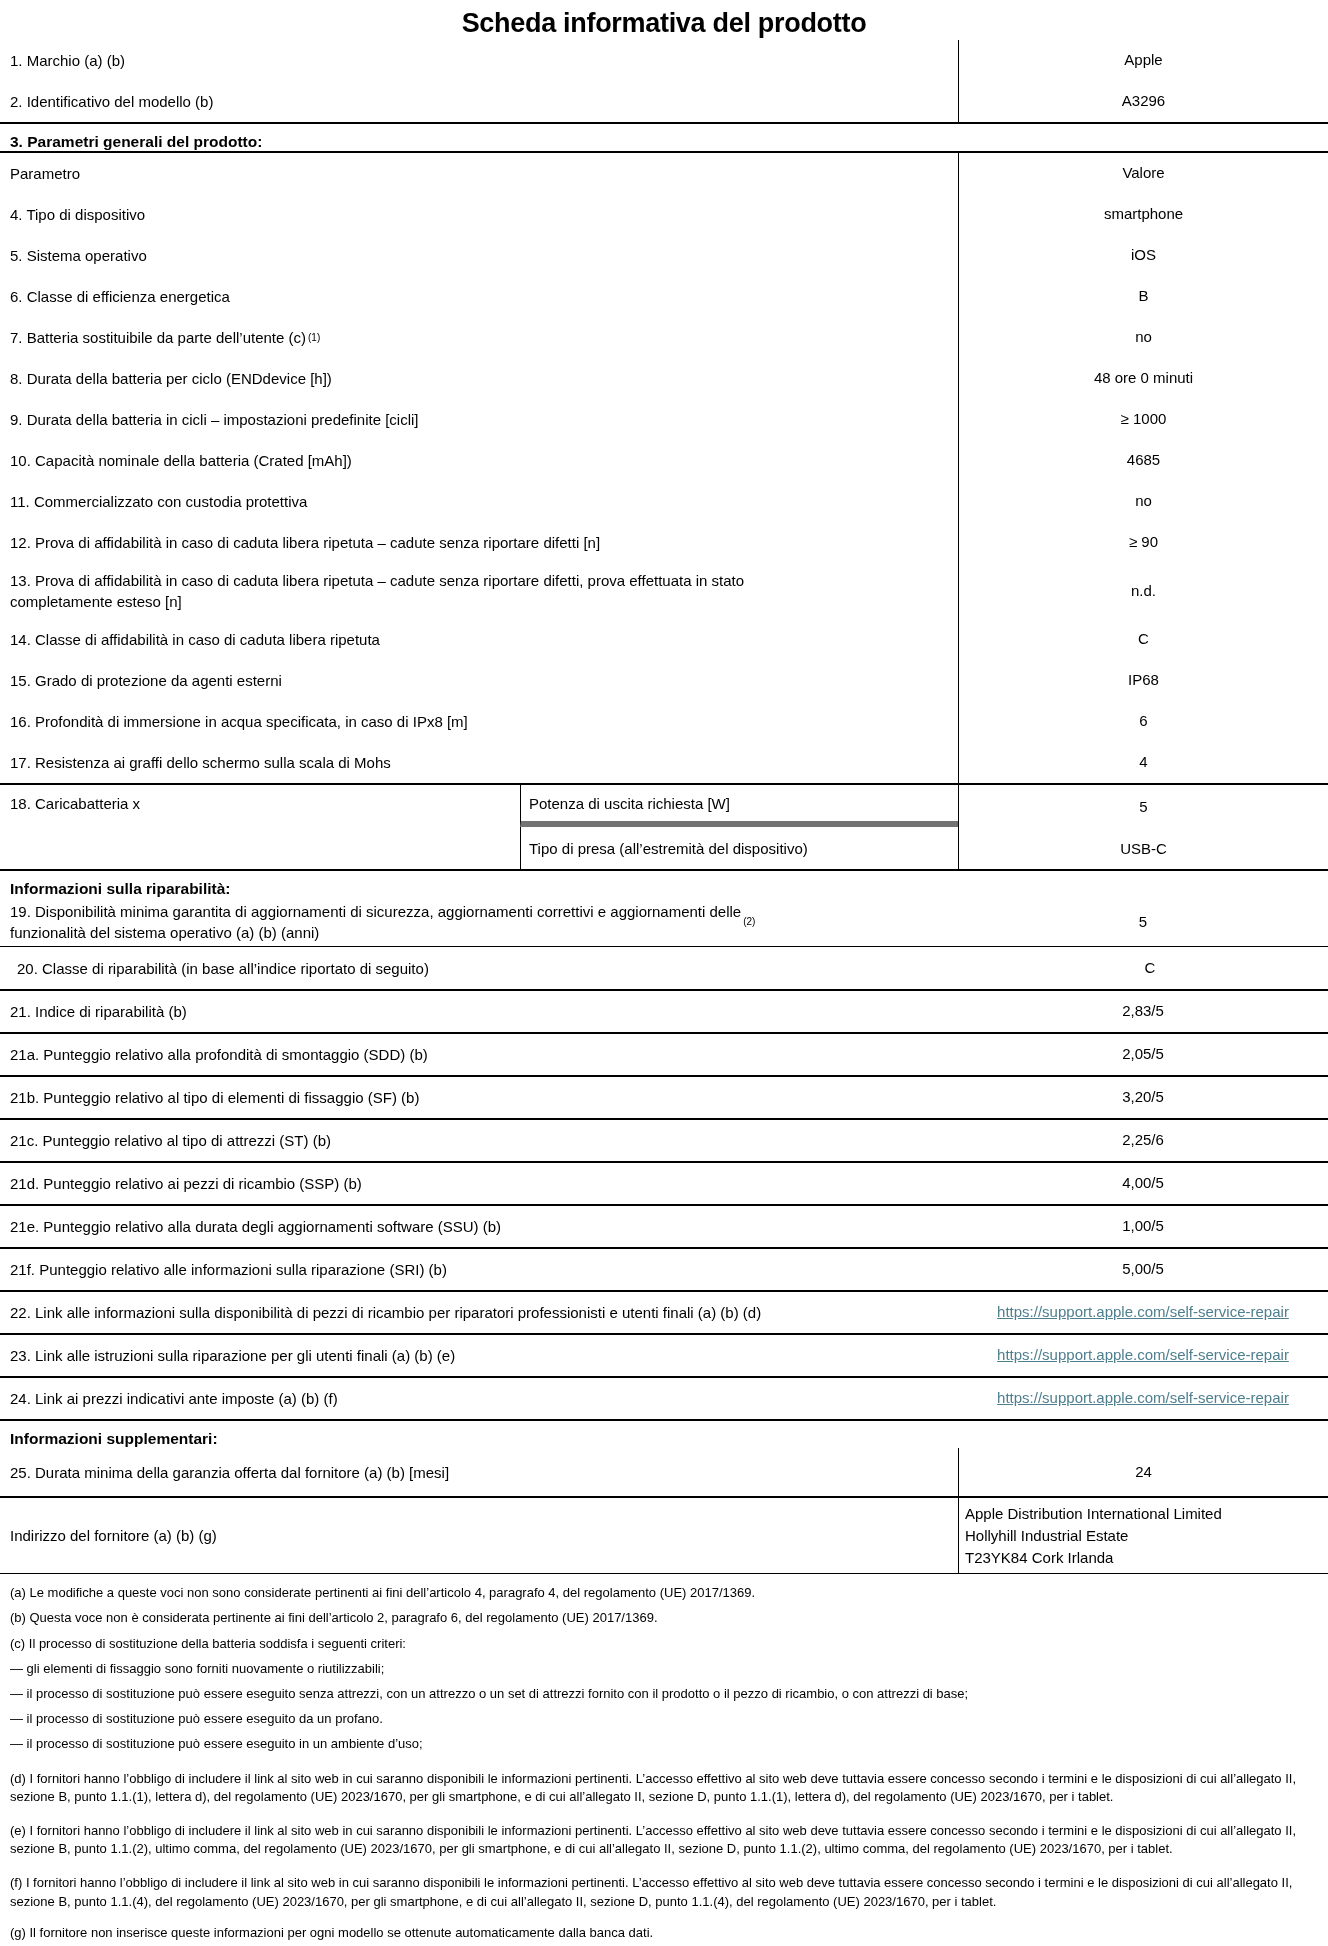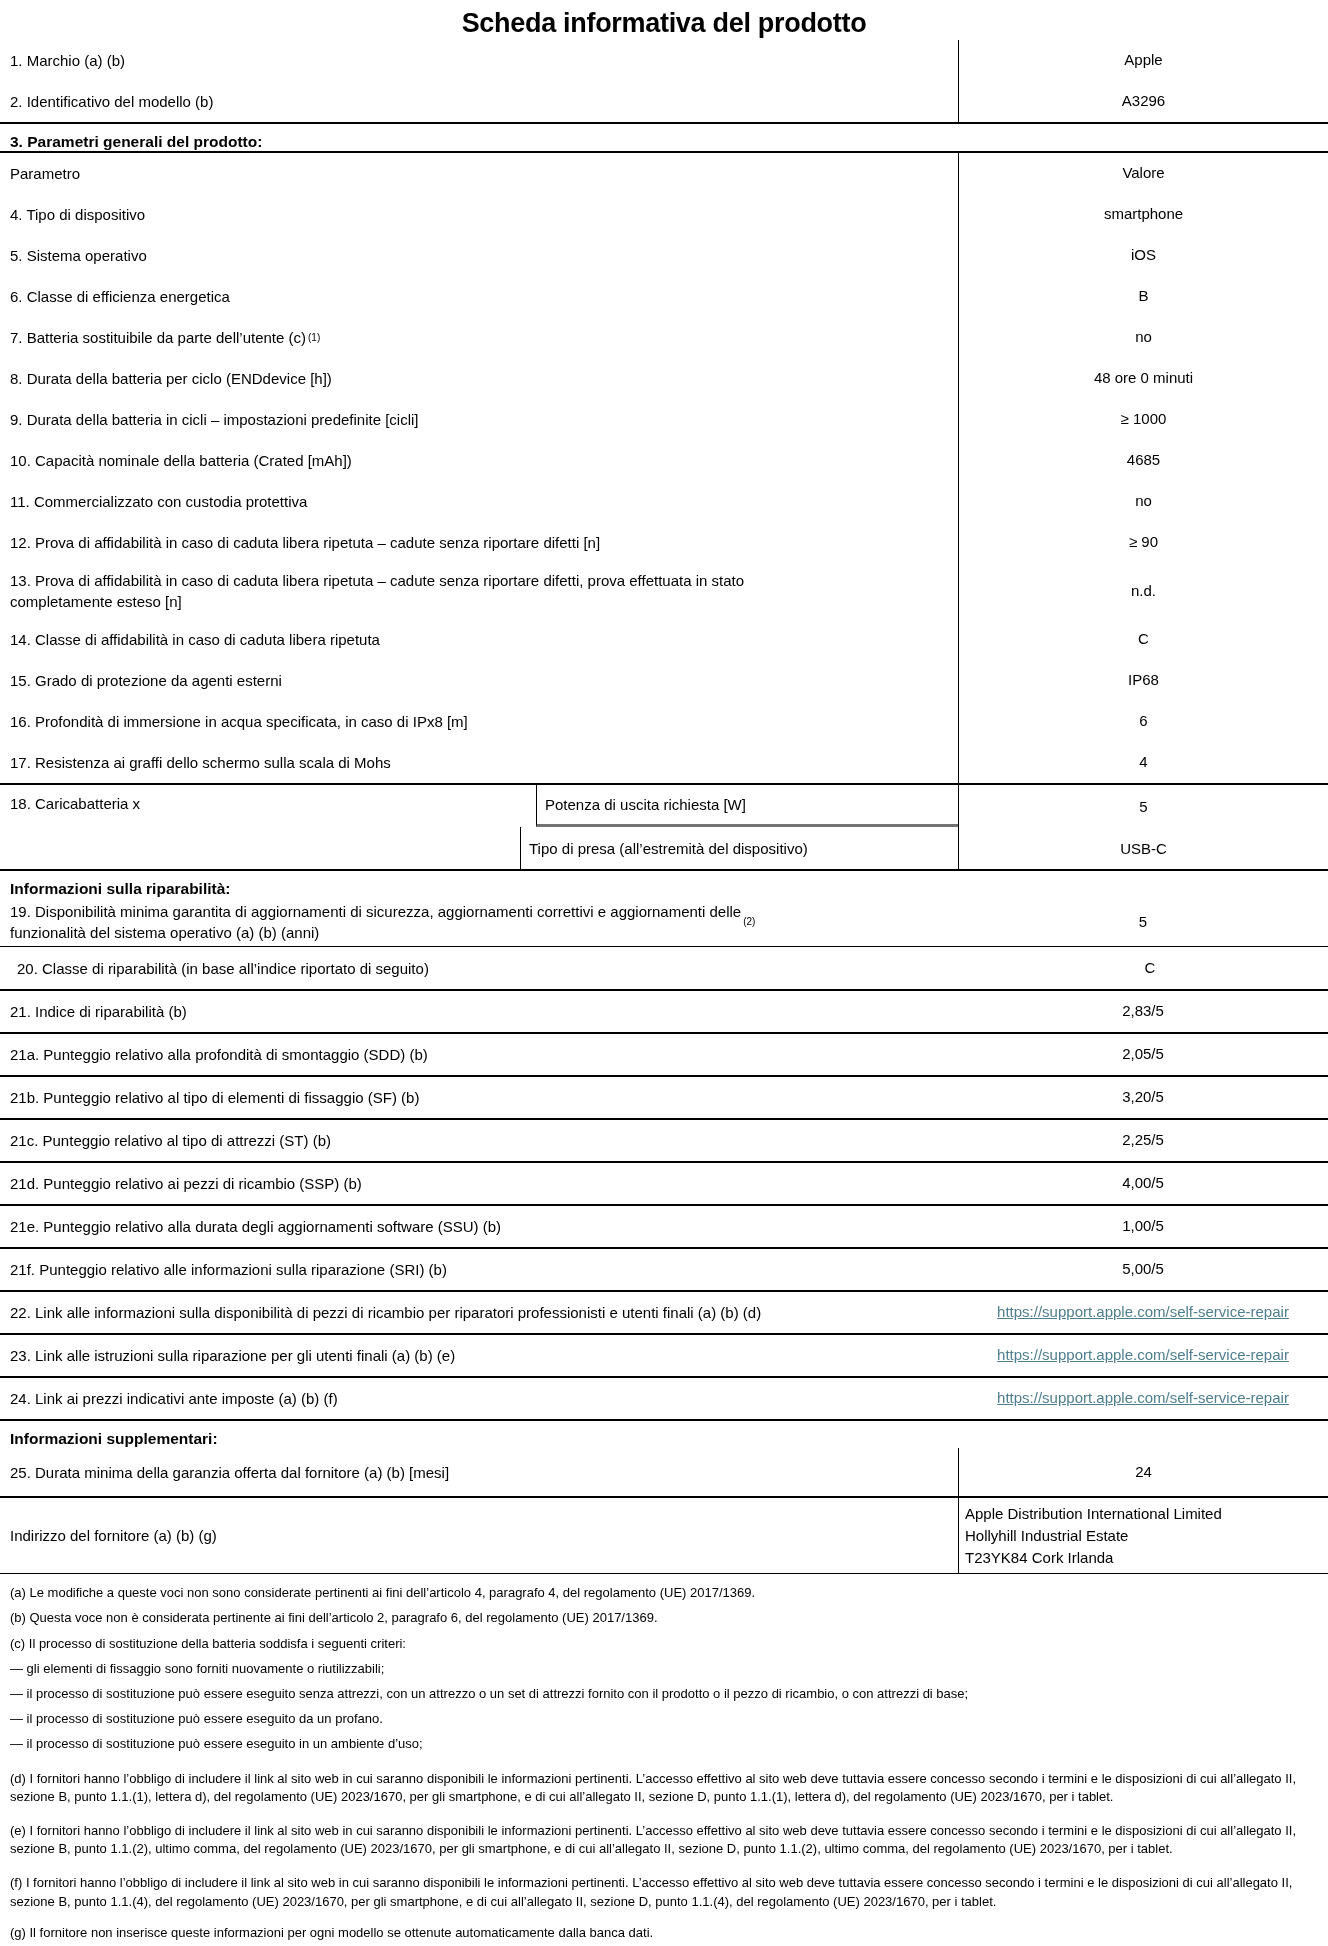--- a/index.html
+++ b/index.html
@@ -26,21 +26,21 @@
   .bb2{border-bottom:2px solid #000;}
   .sec-head{
     font-weight:bold;font-size:15.5px;
     padding:9px 10px 0 10px;
   }
   sup{font-size:10px;vertical-align:super;line-height:0;margin-left:2px;}
   
   .charger{display:grid;grid-template-columns:520px 438px 370px;grid-template-rows:42px 42px;}
   .charger .c18{grid-row:1/3;display:flex;align-items:flex-start;padding:10px 0 0 10px;}
   .charger .sub{display:flex;align-items:center;padding-left:8px;border-left:1px solid #000;}
-  .charger .subtop{border-bottom:3px solid #737373;margin-left:16px;}
+  .charger .subtop{border-bottom:6px solid #737373;}
   .charger .val{display:flex;align-items:center;justify-content:center;border-left:1px solid #000;}
   a.link{color:#4e7f8e;text-decoration:underline;}
   .addr .cv{justify-content:flex-start;text-align:left;padding:5px 0 5px 6px;line-height:1.45;}
   .addr .cl{align-items:center;}
   
   .footnotes{padding:10px 10px 0 10px;font-size:13px;line-height:1.4;}
   .fn{margin:0 0 7px 0;}
   .fnp{margin:16px 0 0 0;}
   .fng{margin:13px 0 0 0;}
 </style>
@@ -155,21 +155,21 @@
   <div class="row h41 bb2">
     <div class="cl">21a. Punteggio relativo alla profondità di smontaggio (SDD) (b)</div>
     <div class="cv">2,05/5</div>
   </div>
   <div class="row h41 bb2">
     <div class="cl">21b. Punteggio relativo al tipo di elementi di fissaggio (SF) (b)</div>
     <div class="cv">3,20/5</div>
   </div>
   <div class="row h41 bb2">
     <div class="cl">21c. Punteggio relativo al tipo di attrezzi (ST) (b)</div>
-    <div class="cv">2,25/5</div>
+    <div class="cv">2,25/6</div>
   </div>
   <div class="row h41 bb2">
     <div class="cl">21d. Punteggio relativo ai pezzi di ricambio (SSP) (b)</div>
     <div class="cv">4,00/5</div>
   </div>
   <div class="row h41 bb2">
     <div class="cl">21e. Punteggio relativo alla durata degli aggiornamenti software (SSU) (b)</div>
     <div class="cv">1,00/5</div>
   </div>
   <div class="row h41 bb2">

